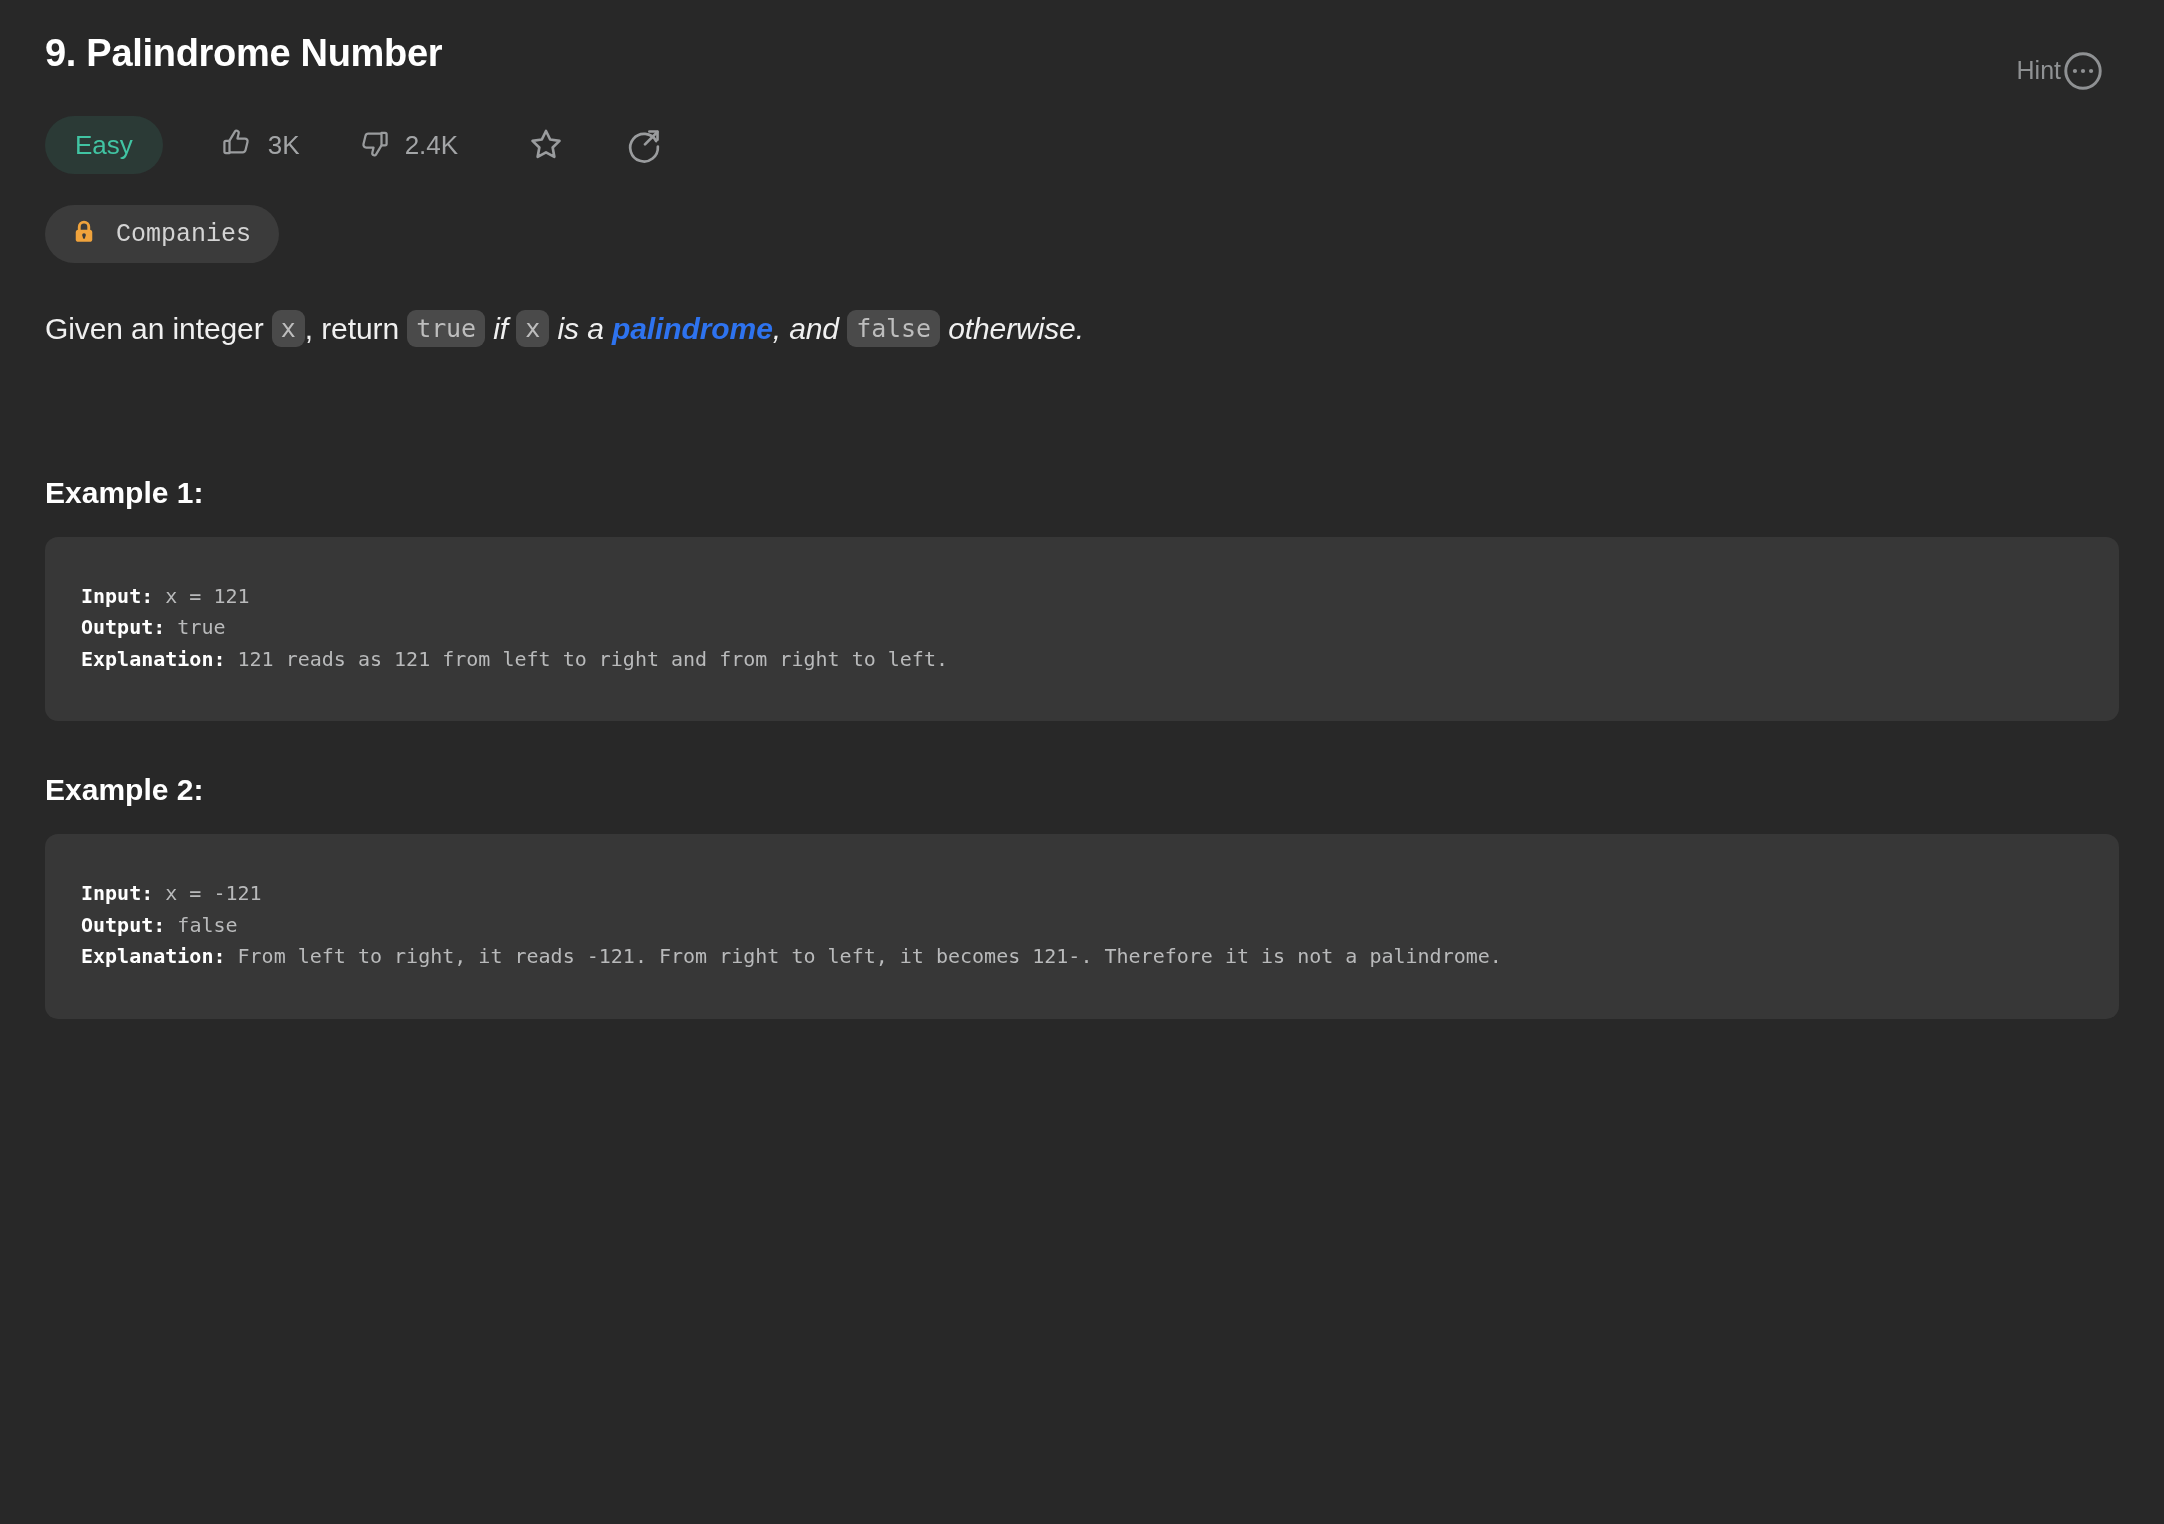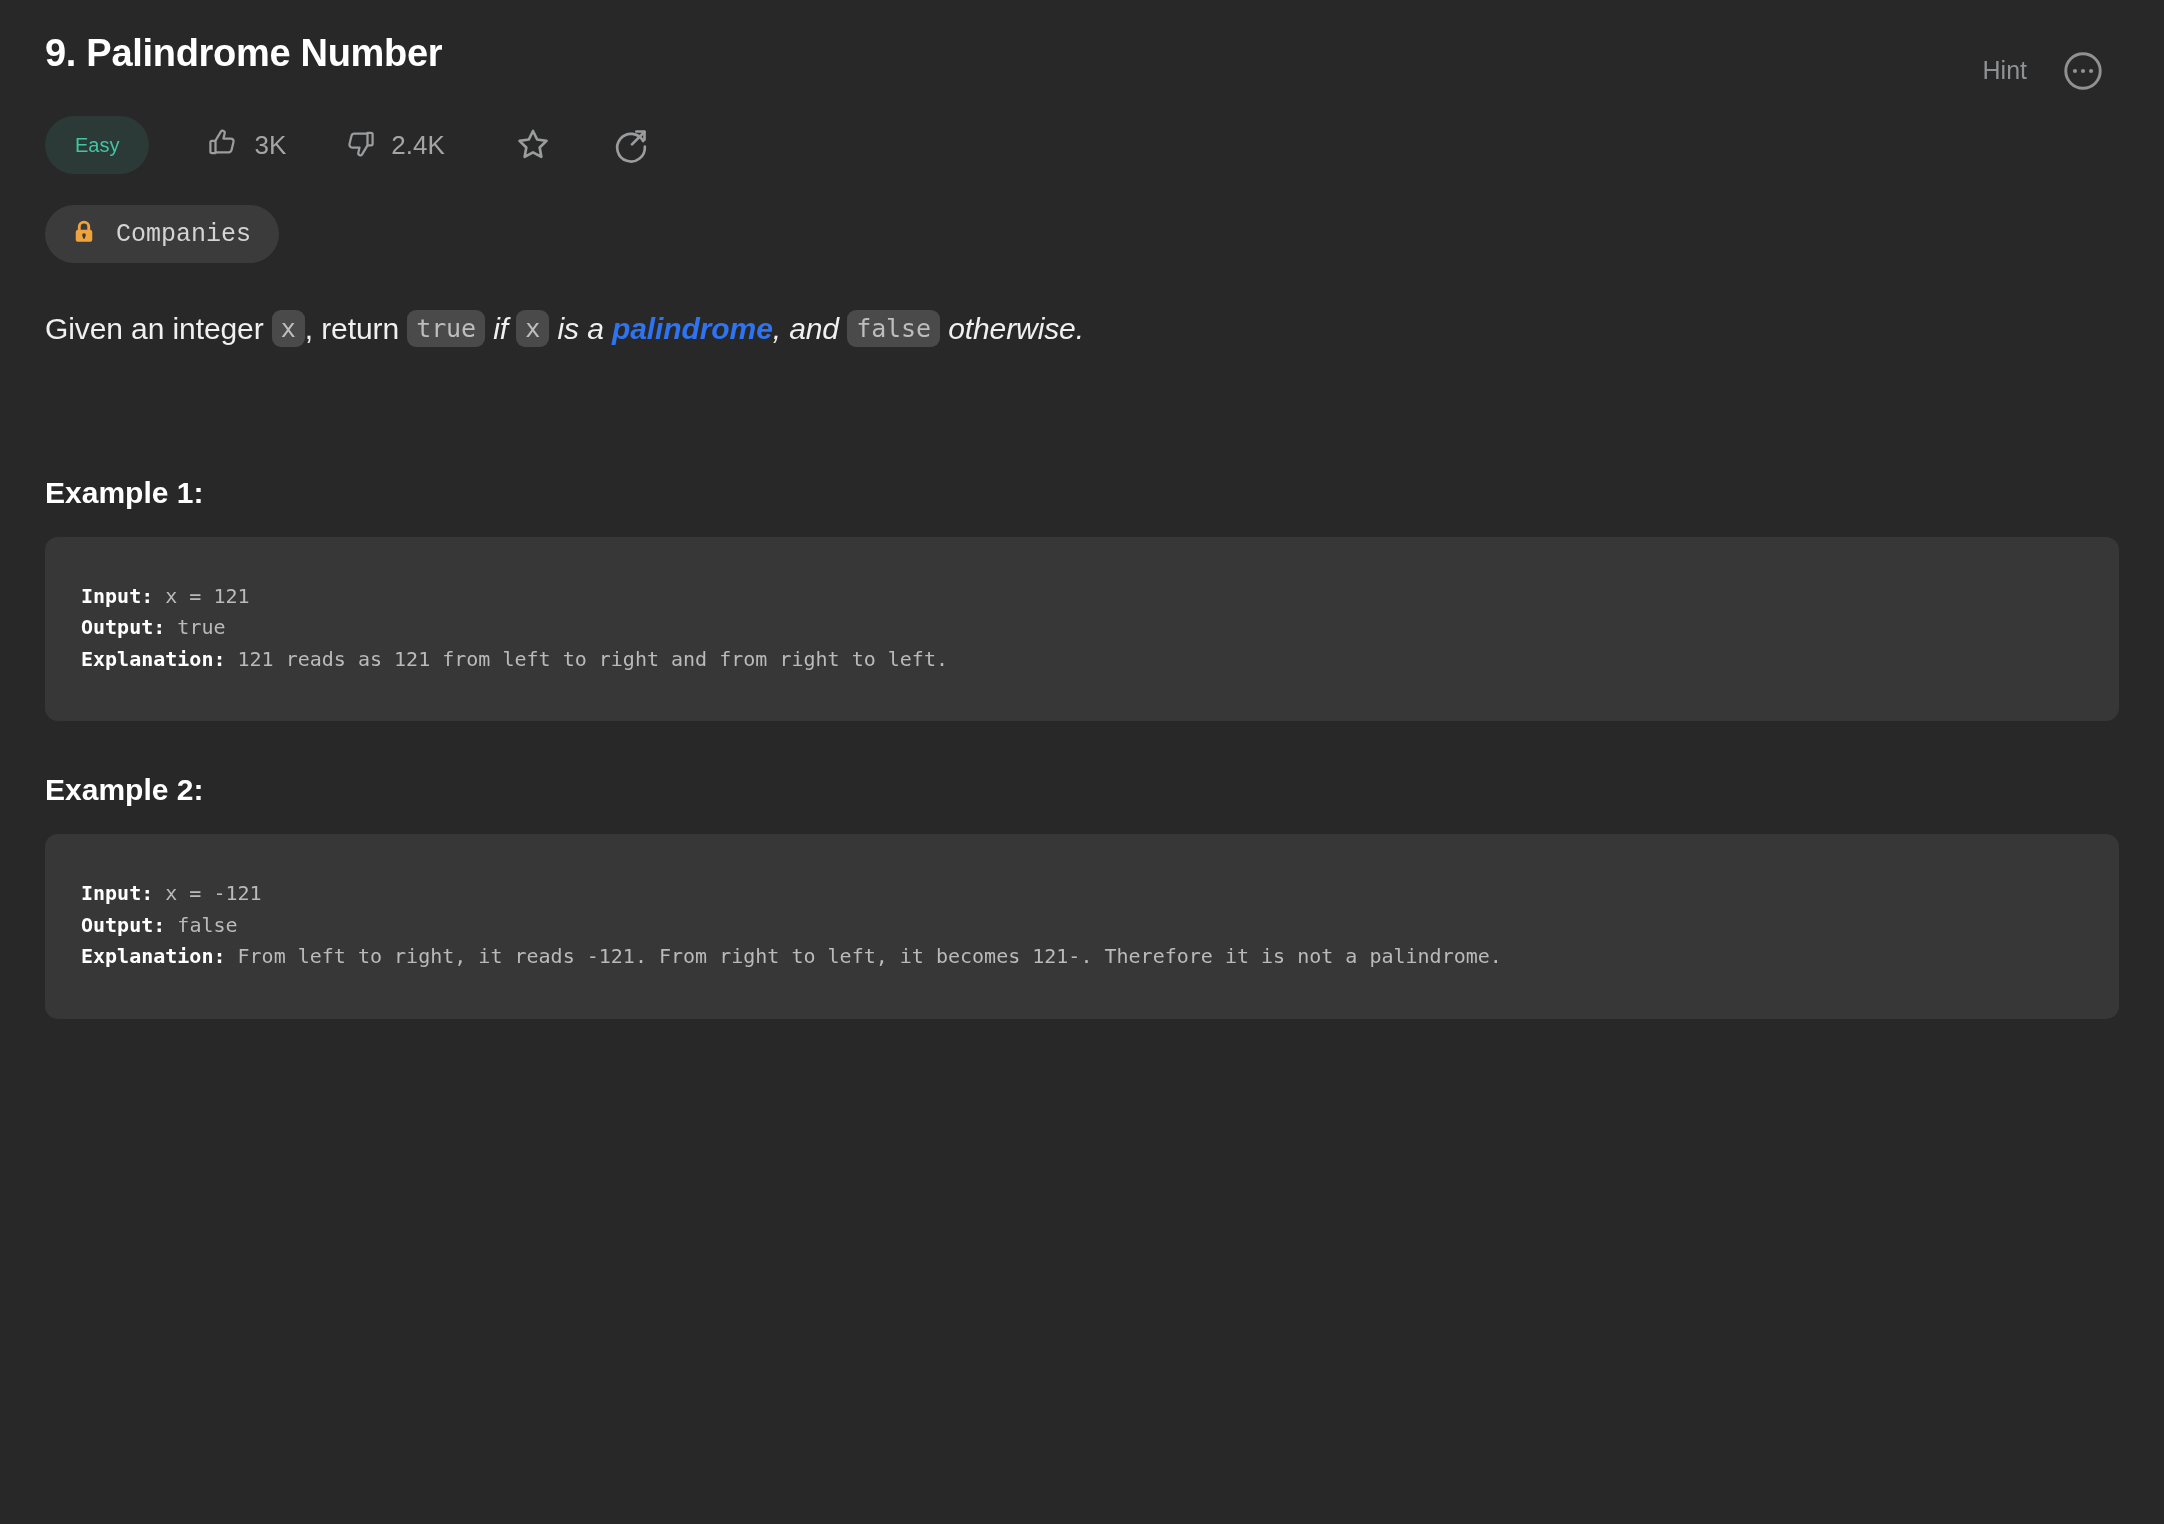--- a/index.html
+++ b/index.html
@@ -37,21 +37,20 @@
     font-size: 38px;
     font-weight: 700;
     letter-spacing: -0.3px;
     color: #ffffff;
     line-height: 1.1;
   }
 
   .header-actions {
     display: flex;
     align-items: center;
-    gap: 34px;
     padding-right: 14px;
     margin-top: 33px;
   }
 
   .hint-button {
     font-size: 25px;
     color: #8f9193;
     cursor: pointer;
   }
 
@@ -75,21 +74,21 @@
 
   .difficulty-badge {
     display: inline-flex;
     align-items: center;
     justify-content: center;
     height: 58px;
     padding: 0 30px;
     border-radius: 29px;
     background: #2b3a36;
     color: #41c4a3;
-    font-size: 20px;
+    font-size: 26px;
     font-weight: 500;
     cursor: pointer;
   }
 
   .vote-group {
     display: inline-flex;
     align-items: center;
     gap: 13px;
     margin-left: 56px;
     cursor: pointer;

